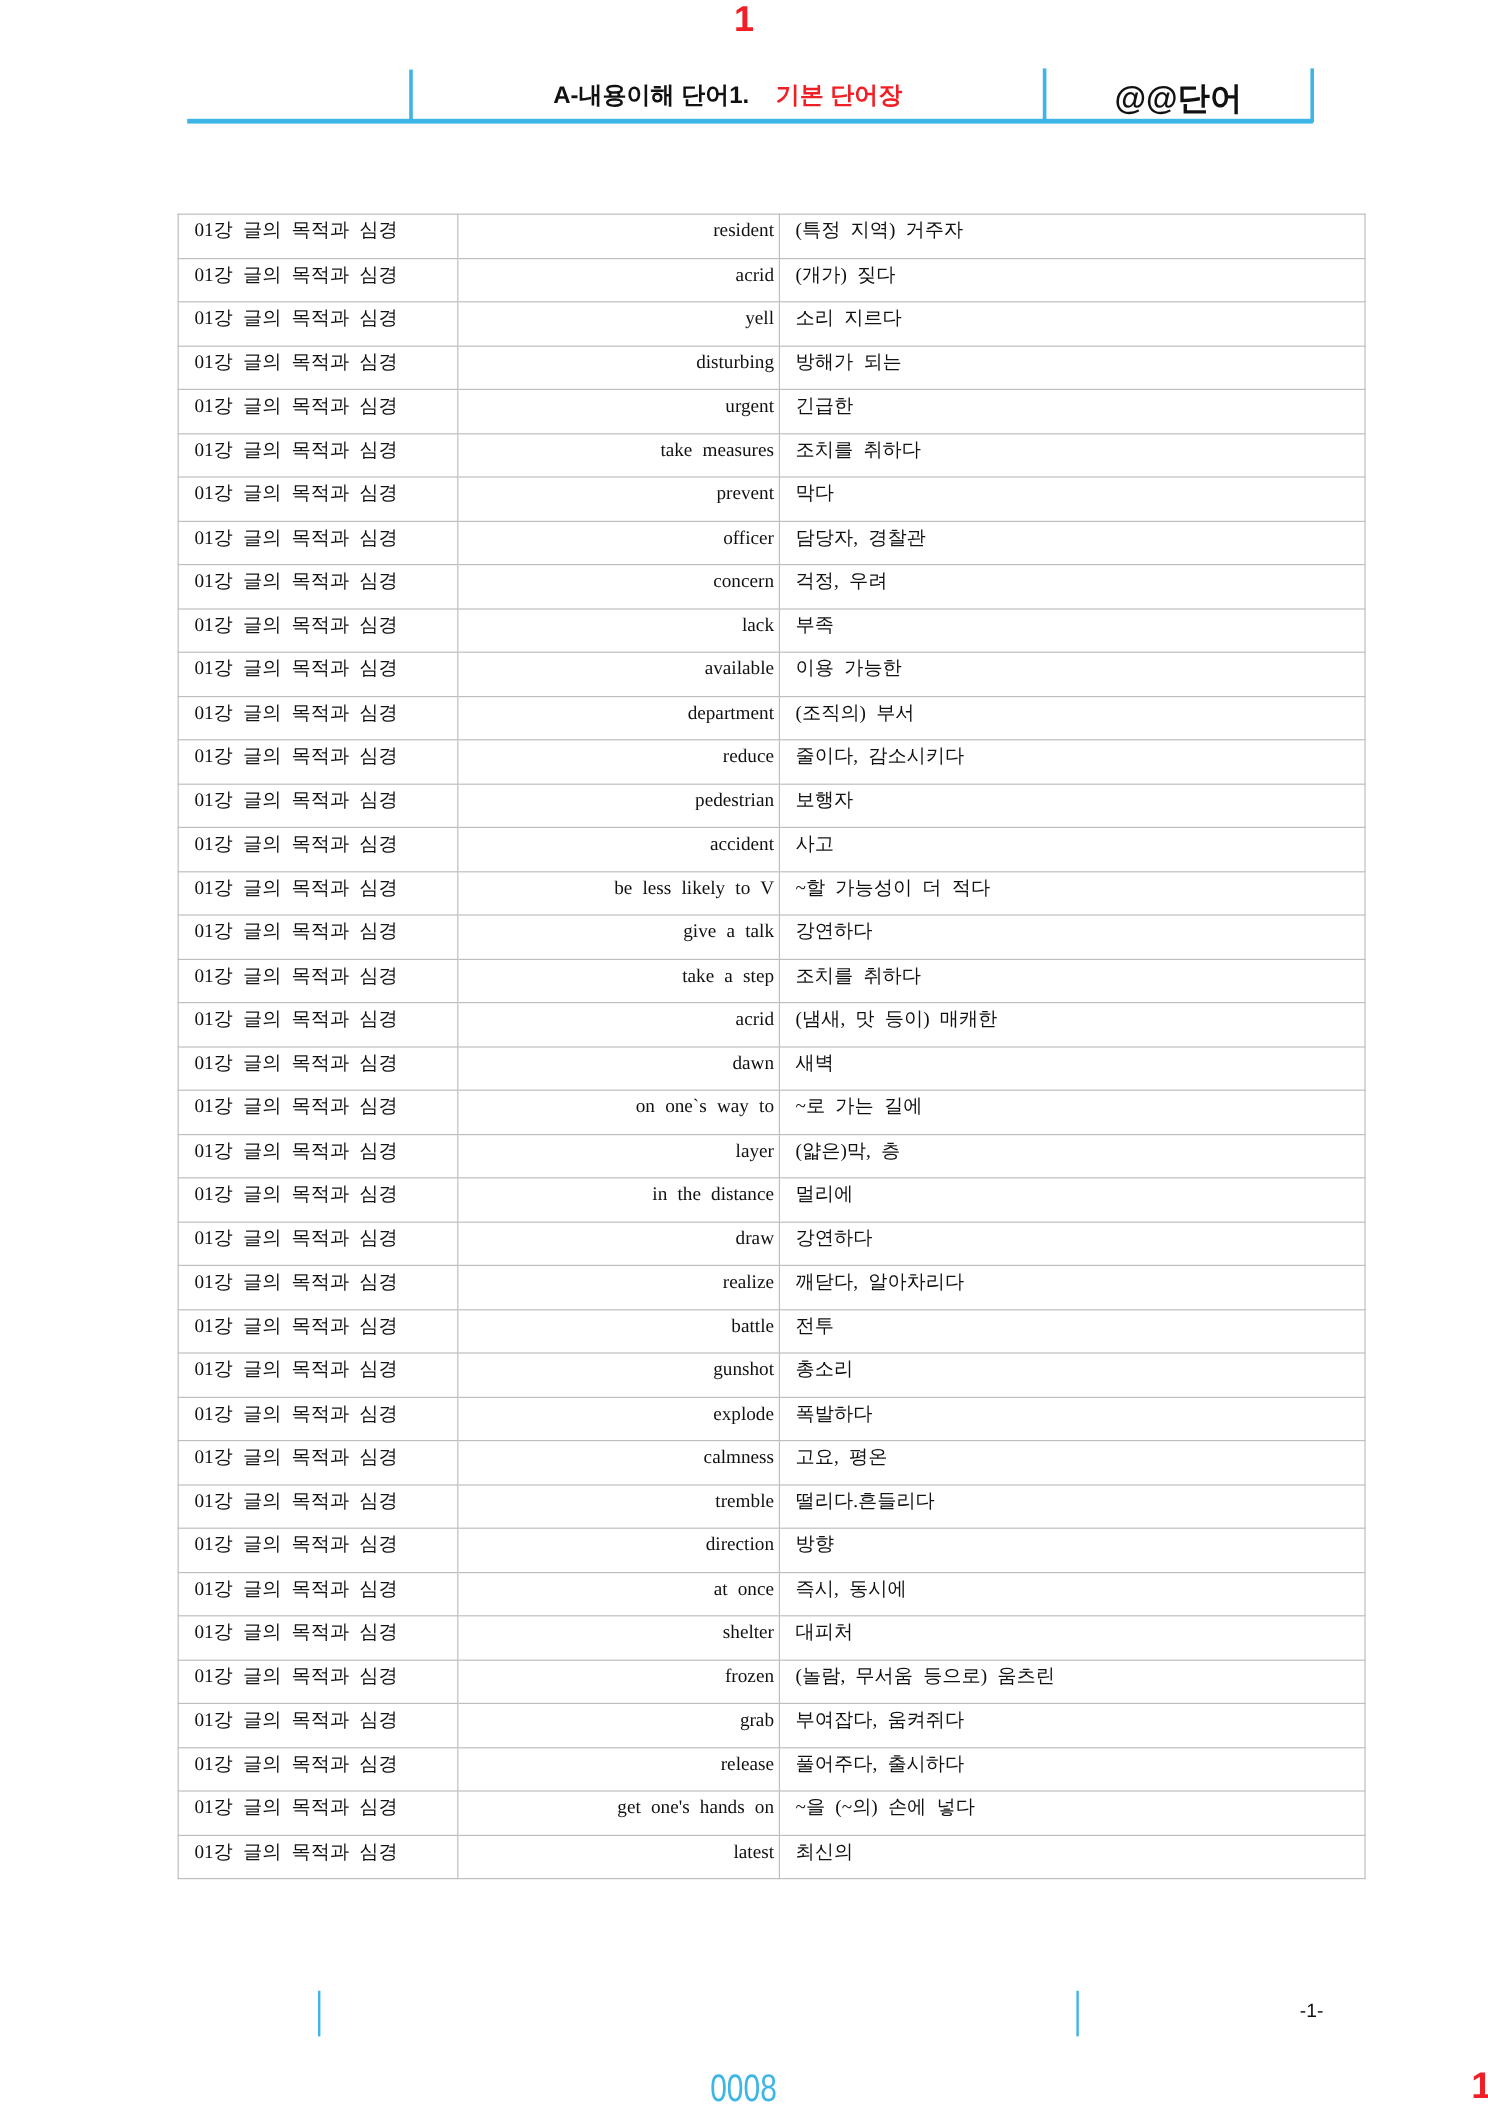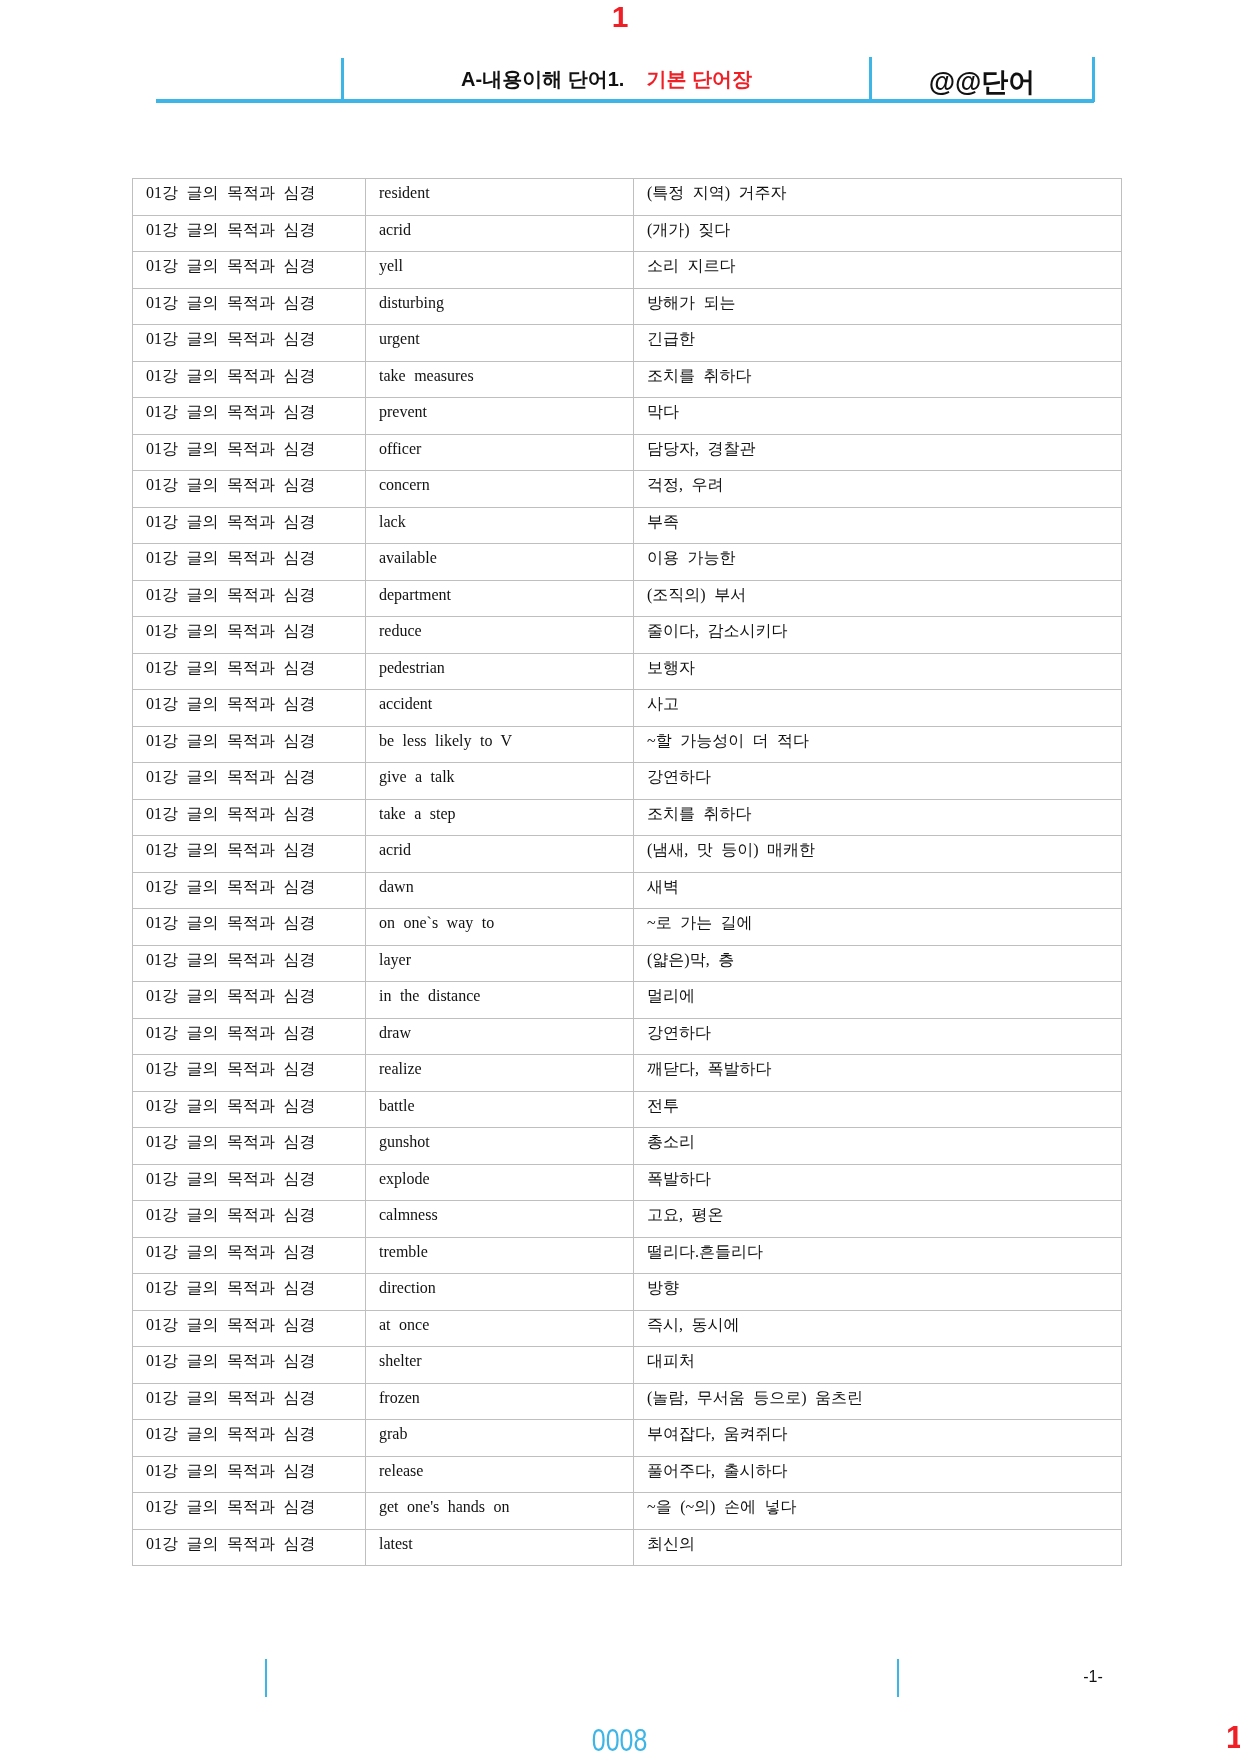--- a/index.html
+++ b/index.html
@@ -41,38 +41,38 @@
   .header-right {
     position: absolute; left: 872px; top: 64px; width: 220px;
     text-align: center;
     font-family: "Liberation Sans", "DejaVu Sans", sans-serif;
     font-size: 27px; font-weight: bold; color: #111111;
     white-space: nowrap;
   }
 
   
   table.vocab {
-    position: absolute; left: 132px; top: 178px;
+    position: absolute; left: 148px; top: 178px;
     width: 935px;
     border-collapse: collapse;
     table-layout: fixed;
   }
   table.vocab td {
     border: 1px solid #bfbfbf;
     vertical-align: top;
     padding: 4px 4px 0 13px;
     font-size: 16px;
     line-height: 1.3;
     word-spacing: 0.28em;
     white-space: nowrap;
     overflow: hidden;
   }
   table.vocab tr { height: 36.5px; }
   td.lesson  { width: 215px; padding-left: 15px; }
-  td.word    { width: 250px; padding-left: 12px; font-size: 17px; }
+  td.word    { width: 250px; padding-left: 12px; font-size: 17px; text-align: right; }
   td.meaning { width: 470px; }
 
   
   .f-line { position: absolute; width: 2px; background: #3db5e6; }
   .f1 { left: 265px; top: 1659px; height: 38px; }
   .f2 { left: 897px; top: 1659px; height: 38px; }
   .page-label {
     position: absolute; left: 1063px; top: 1668px; width: 60px;
     text-align: center;
     font-family: "Liberation Sans", "DejaVu Sans", sans-serif;
@@ -227,21 +227,21 @@
           <td class="meaning">멀리에</td>
         </tr>
         <tr>
           <td class="lesson">01강 글의 목적과 심경</td>
           <td class="word">draw</td>
           <td class="meaning">강연하다</td>
         </tr>
         <tr>
           <td class="lesson">01강 글의 목적과 심경</td>
           <td class="word">realize</td>
-          <td class="meaning">깨닫다, 폭발하다</td>
+          <td class="meaning">깨닫다, 알아차리다</td>
         </tr>
         <tr>
           <td class="lesson">01강 글의 목적과 심경</td>
           <td class="word">battle</td>
           <td class="meaning">전투</td>
         </tr>
         <tr>
           <td class="lesson">01강 글의 목적과 심경</td>
           <td class="word">gunshot</td>
           <td class="meaning">총소리</td>

